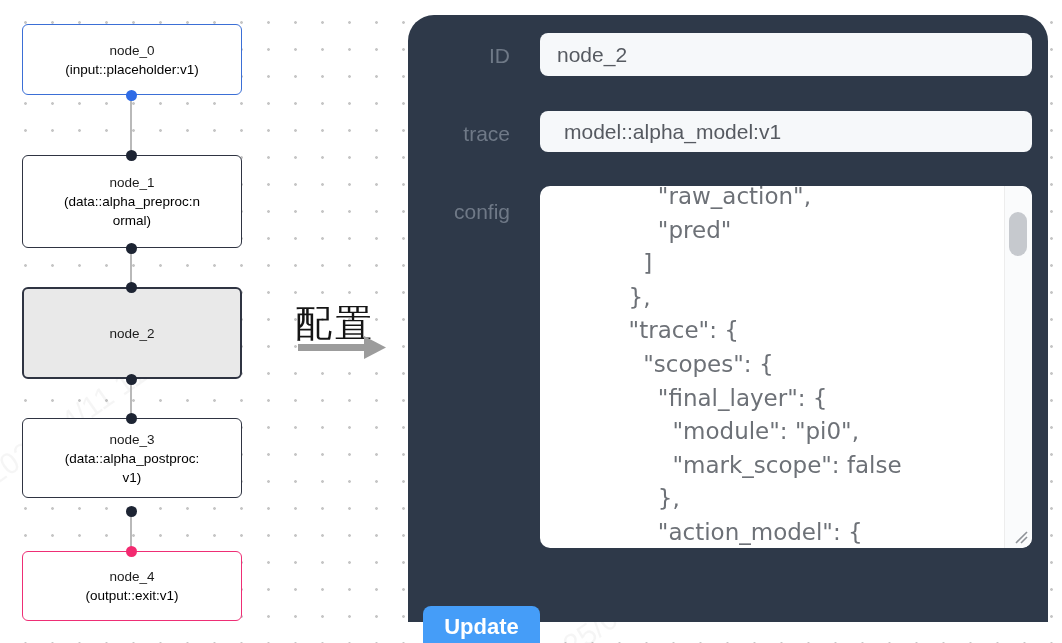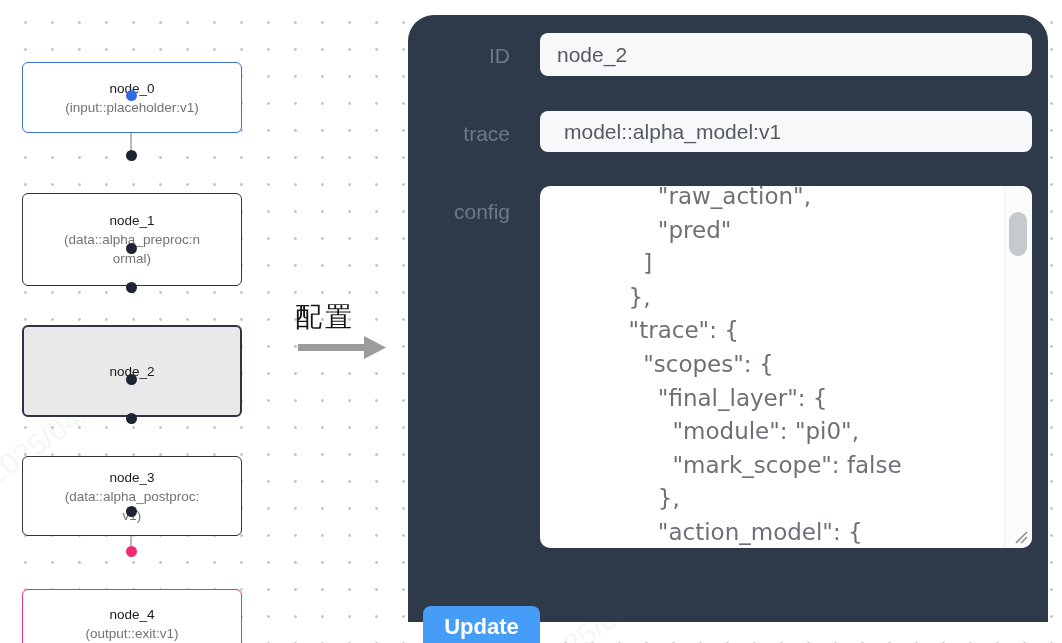--- a/index.html
+++ b/index.html
@@ -6,34 +6,34 @@
   body{font-family:"Liberation Sans",sans-serif;}
   .canvas{
     position:relative;width:1062px;height:643px;background:#ffffff;overflow:hidden;
     background-image:radial-gradient(circle,#c6c6c6 1.3px,rgba(255,255,255,0) 1.5px);
     background-size:27px 27px;background-position:12px 9px;
   }
   
   .wm{position:absolute;font-size:30px;color:#8a8a8a;opacity:.08;transform:rotate(-35deg);white-space:nowrap;pointer-events:none;}
   
   .node{position:absolute;left:22px;width:220px;background:#ffffff;border:1.5px solid #2f3442;border-radius:6px;
-        display:flex;flex-direction:column;align-items:center;justify-content:center;text-align:center;box-sizing:border-box;margin-top:38px;}
+        display:flex;flex-direction:column;align-items:center;justify-content:center;text-align:center;box-sizing:border-box;}
   .node .title{font-size:13.5px;color:#1b1b1b;line-height:19px;}
-  .node .subtitle{font-size:13.5px;color:#737373;line-height:19px;white-space:pre-line;}
+  .node .subtitle{font-size:13.5px;color:#000000;line-height:19px;white-space:pre-line;}
   .node-0{top:24px;height:71px;border-color:#3b6fd6;}
   .node-1{top:155px;height:93px;}
   .node-2{top:287px;height:92px;background:#e9e9e9;border-width:2px;}
   .node-3{top:418px;height:80px;}
   .node-4{top:551px;height:70px;border-color:#ee2e75;}
   .edge{position:absolute;left:130px;width:2px;background:#b9b9b9;}
   .handle{position:absolute;left:126px;width:11px;height:11px;border-radius:50%;background:#1d2433;}
   .handle.blue{background:#2e6be6;}
   .handle.pink{background:#f32a70;}
   
-  .transition-label{position:absolute;left:295px;top:299px;width:96px;font-size:27px;color:#151515;letter-spacing:3px;}
+  .transition-label{position:absolute;left:295px;top:299px;width:96px;font-size:37px;color:#151515;letter-spacing:3px;}
   .arrow{position:absolute;left:296px;top:334px;}
   
   .panel{position:absolute;left:408px;top:15px;width:640px;height:607px;background:#2e3949;border-radius:26px 26px 0 0;}
   .flabel{position:absolute;left:0;width:102px;text-align:right;font-size:21px;color:#6f7987;}
   .finput{position:absolute;left:132px;width:492px;height:43px;background:#f6f8fa;border:none;border-radius:8px;
           box-sizing:border-box;padding:0 0 0 17px;font-size:21px;color:#565a61;font-family:"Liberation Sans",sans-serif;}
   .textarea-wrap{position:absolute;left:132px;top:171px;width:492px;height:362px;background:#ffffff;border-radius:10px;overflow:hidden;}
   .config-pre{position:absolute;left:0;top:-6px;margin:0;padding:0 0 0 74px;font-family:"DejaVu Sans",sans-serif;
               font-size:23px;line-height:33.6px;color:#6d7177;white-space:pre;}
   .scroll-track{position:absolute;top:0;right:0;width:27px;height:100%;background:#fafbfc;border-left:1px solid #ededed;border-radius:0 10px 10px 0;}

